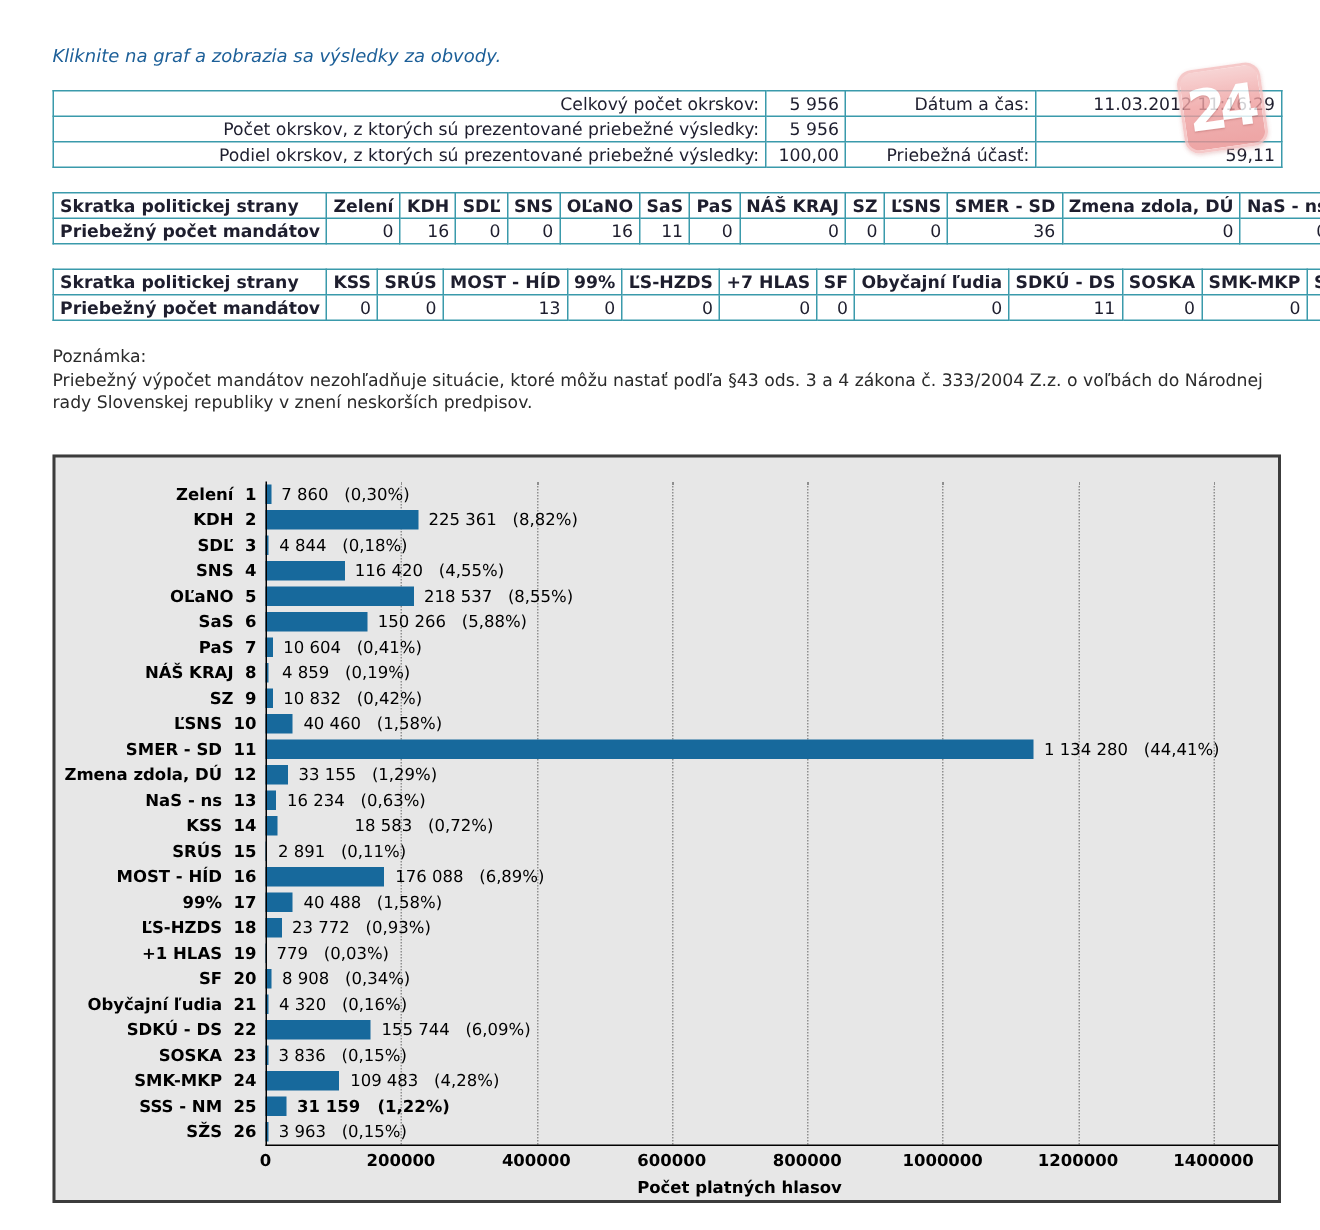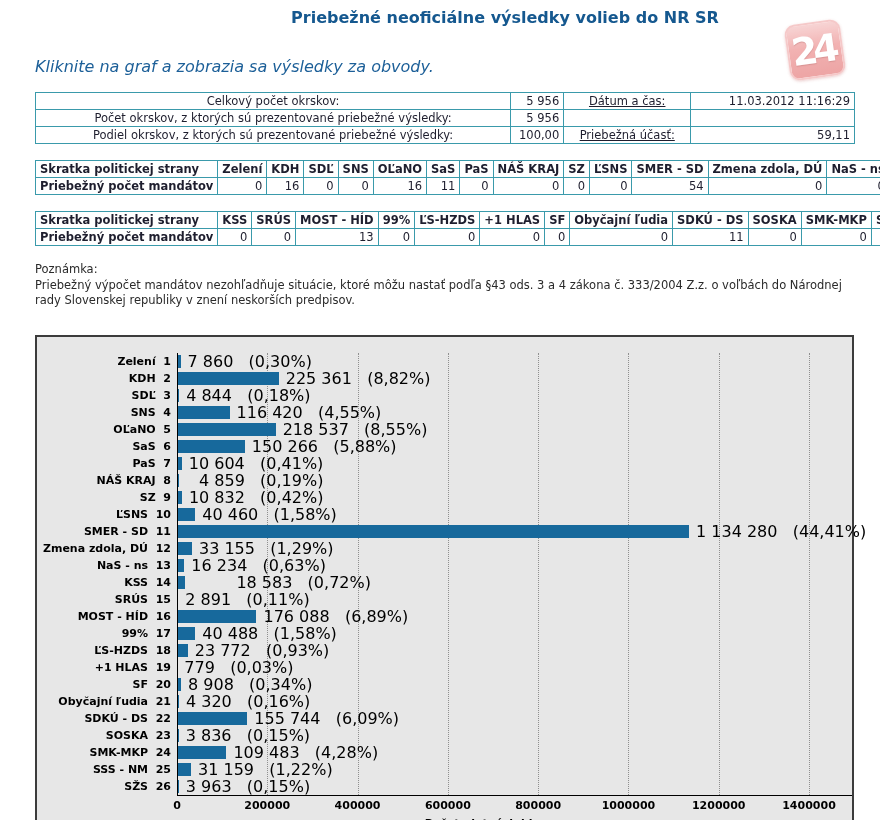--- a/index.html
+++ b/index.html
@@ -24,33 +24,33 @@
     display:flex;align-items:center;justify-content:center;
     box-shadow:0 1px 3px rgba(200,120,120,.45);
     opacity:.8;
   }
   .logo24 span{
     color:#fff;font-size:38px;font-weight:bold;letter-spacing:-5px;
     line-height:1;padding-right:4px;text-shadow:0 1px 1px rgba(180,90,90,.5);
   }
   p.graph-link{
     margin:30px 0 16px 0;
-    font-size:16px;font-style:italic;color:#1c5f98;cursor:pointer;
+    font-size:12px;font-style:italic;color:#1c5f98;cursor:pointer;
   }
 
   
   table{border-collapse:collapse;width:100%;}
   table td,table th{
     border:1px solid #3a9aab;
     font-size:11.5px;padding:1px 4px;height:14px;
     white-space:nowrap;color:#1e1e2e;
   }
-  table.summary td.lbl{width:58%;text-align:center;}
+  table.summary td.lbl{width:58%;text-align:right;}
   table.summary td.val{width:6.5%;text-align:right;}
-  table.summary td.lbl2{width:15.5%;text-align:center;text-decoration:underline;}
+  table.summary td.lbl2{width:15.5%;text-align:right;}
   table.summary td.num2{width:20%;text-align:right;}
 
   table.mandates{margin-top:16px;}
   table.mandates th{font-weight:bold;text-align:center;}
   table.mandates th.rowlabel{text-align:left;width:180px;}
   table.mandates td.rowlabel{font-weight:bold;text-align:left;width:180px;}
   table.mandates td.mnum{text-align:right;font-weight:normal;}
 
   
   .note{margin-top:16px;font-size:11.5px;color:#2a2a2a;line-height:1.35;}
@@ -69,33 +69,32 @@
   .baseline{position:absolute;left:140px;right:0;top:458px;height:0;border-top:1px solid #000;}
   .rows{position:absolute;left:0;top:16px;right:0;}
   .crow{display:flex;height:17px;}
   .clabel{
     width:134px;padding-right:6px;flex:0 0 134px;
     text-align:right;font-size:11px;font-weight:bold;line-height:17px;
     white-space:nowrap;color:#000;
   }
   .cplot{flex:1;position:relative;}
   .cbar{position:absolute;left:0;top:2px;height:13px;background:#17699c;}
-  .cval{position:absolute;top:0;font-size:16px;line-height:17px;white-space:nowrap;color:#000;}
+  .cval{position:absolute;top:0;font-size:11px;line-height:17px;white-space:nowrap;color:#000;}
   .ticks{position:absolute;left:0;right:0;top:462px;height:15px;}
   .tick{position:absolute;transform:translateX(-50%);font-size:11px;font-weight:bold;color:#000;}
   .axis-title{
     position:absolute;left:140px;width:632px;top:480px;
     text-align:center;font-size:11px;font-weight:bold;color:#000;
   }
 </style>
 </head>
 <body>
 
 <div class="content">
-  <h1 class="page-title">Priebežné neoficiálne výsledky volieb do NR SR</h1>
 
   <div class="logo24">
     <span>24</span>
   </div>
 
   <p class="graph-link">Kliknite na graf a zobrazia sa výsledky za obvody.</p>
 
   <table class="summary">
     <tbody>
         <tr>
@@ -144,37 +143,37 @@
           <td class="mnum">0</td>
           <td class="mnum">16</td>
           <td class="mnum">0</td>
           <td class="mnum">0</td>
           <td class="mnum">16</td>
           <td class="mnum">11</td>
           <td class="mnum">0</td>
           <td class="mnum">0</td>
           <td class="mnum">0</td>
           <td class="mnum">0</td>
-          <td class="mnum">54</td>
+          <td class="mnum">36</td>
           <td class="mnum">0</td>
           <td class="mnum">0</td>
         </tr>
       </tbody>
   </table>
 
   <table class="mandates">
     <thead>
         <tr>
           <th class="rowlabel">Skratka politickej strany</th>
           <th class="abbr">KSS</th>
           <th class="abbr">SRÚS</th>
           <th class="abbr">MOST - HÍD</th>
           <th class="abbr">99%</th>
           <th class="abbr">ĽS-HZDS</th>
-          <th class="abbr">+1 HLAS</th>
+          <th class="abbr">+7 HLAS</th>
           <th class="abbr">SF</th>
           <th class="abbr">Obyčajní ľudia</th>
           <th class="abbr">SDKÚ - DS</th>
           <th class="abbr">SOSKA</th>
           <th class="abbr">SMK-MKP</th>
           <th class="abbr">SSS - NM</th>
         </tr>
       </thead>
     <tbody>
         <tr>
@@ -257,21 +256,21 @@
           <div class="clabel">PaS&nbsp;&nbsp;7</div>
           <div class="cplot">
             <div class="cbar" style="width: 4.78695px;"></div>
             <span class="cval" style="left: 11.7869px;">10 604&nbsp;&nbsp;&nbsp;(0,41%)</span>
           </div>
         </div>
         <div class="crow">
           <div class="clabel">NÁŠ KRAJ&nbsp;&nbsp;8</div>
           <div class="cplot">
             <div class="cbar" style="width: 2.19349px;"></div>
-            <span class="cval" style="left: 22px;">4 859&nbsp;&nbsp;&nbsp;(0,19%)</span>
+            <span class="cval" style="left: 11px;">4 859&nbsp;&nbsp;&nbsp;(0,19%)</span>
           </div>
         </div>
         <div class="crow">
           <div class="clabel">SZ&nbsp;&nbsp;9</div>
           <div class="cplot">
             <div class="cbar" style="width: 4.88987px;"></div>
             <span class="cval" style="left: 11.8899px;">10 832&nbsp;&nbsp;&nbsp;(0,42%)</span>
           </div>
         </div>
         <div class="crow">
@@ -376,21 +375,21 @@
           <div class="clabel">SMK-MKP&nbsp;&nbsp;24</div>
           <div class="cplot">
             <div class="cbar" style="width: 49.4238px;"></div>
             <span class="cval" style="left: 56.4238px;">109 483&nbsp;&nbsp;&nbsp;(4,28%)</span>
           </div>
         </div>
         <div class="crow">
           <div class="clabel">SSS - NM&nbsp;&nbsp;25</div>
           <div class="cplot">
             <div class="cbar" style="width: 14.0661px;"></div>
-            <span class="cval" style="left: 21.0661px;">31 159&nbsp;&nbsp;&nbsp;(1,22%)</span>
+            <span class="cval" style="left: 21.0661px; font-weight: bold;">31 159&nbsp;&nbsp;&nbsp;(1,22%)</span>
           </div>
         </div>
         <div class="crow">
           <div class="clabel">SŽS&nbsp;&nbsp;26</div>
           <div class="cplot">
             <div class="cbar" style="width: 1.78901px;"></div>
             <span class="cval" style="left: 8.78901px;">3 963&nbsp;&nbsp;&nbsp;(0,15%)</span>
           </div>
         </div>
       </div>

